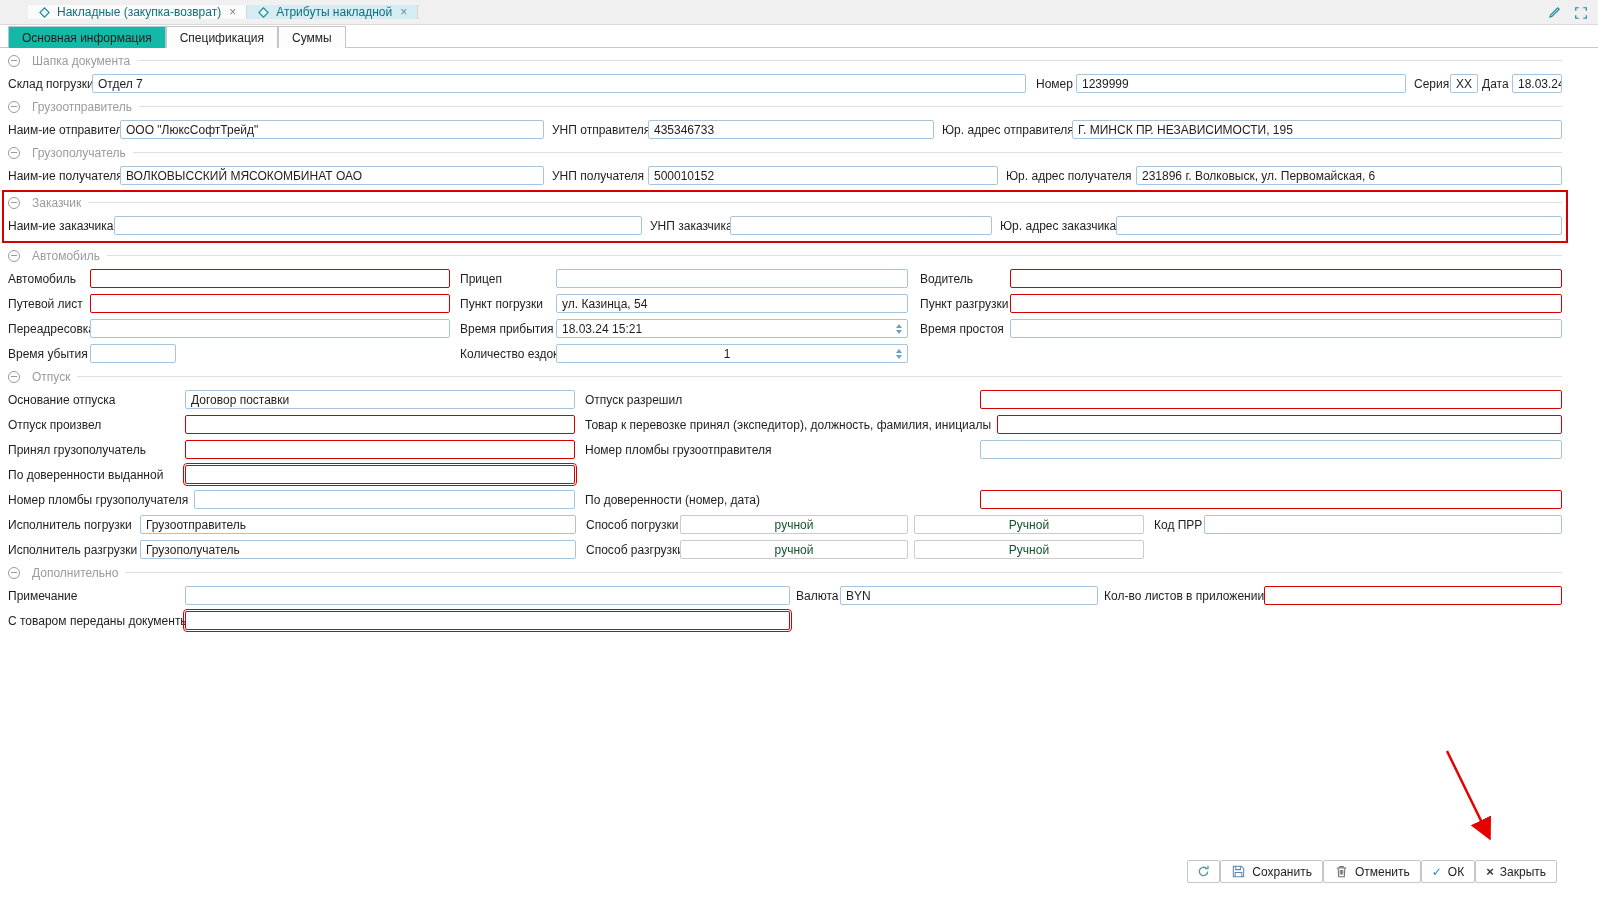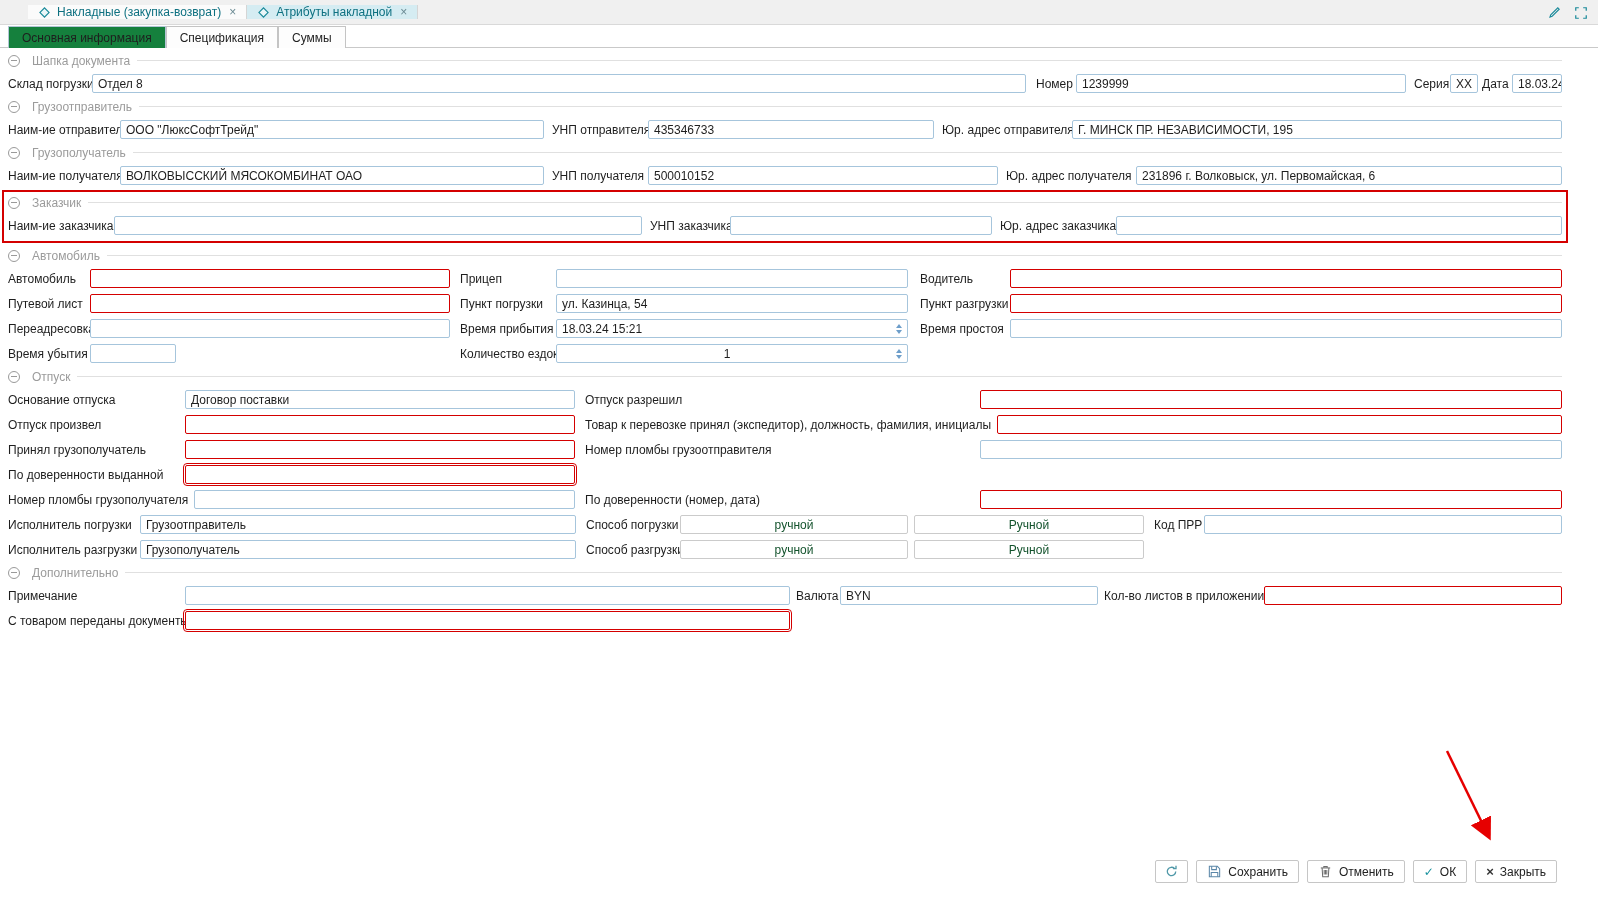--- a/index.html
+++ b/index.html
@@ -12,21 +12,21 @@
   .wtab{display:flex;align-items:center;gap:6px;padding:0 10px;background:#fbfbfb;border-right:1px solid #d5d5d5;cursor:default}
   .wtab.active{background:#d5ecf2}
   .wtab-label{color:#0d7080;white-space:nowrap}
   .tab-close{color:#6a8a93;font-size:12px;margin-left:2px;cursor:pointer}
   .titlebar-icons{position:absolute;right:10px;top:0;height:25px;display:flex;align-items:center;gap:12px}
   .titlebar-icons span{display:flex;align-items:center;cursor:pointer}
 
   
   .pagetabs{height:23px;display:flex;align-items:flex-end;padding-left:8px;border-bottom:1px solid #c9c9c9;background:#fff}
   .ptab{height:22px;display:flex;align-items:center;padding:0 13px;border:1px solid #c4c4c4;border-bottom:none;margin-bottom:-1px;background:#fdfdfd;white-space:nowrap;cursor:pointer}
-  .ptab.selected{background:#15803d;border-color:#b3c6d6}
+  .ptab.selected{background:#14b8a6;border-color:#b3c6d6}
 
   
   .form{padding:2px 36px 0 8px}
   .group-header{display:flex;align-items:center;height:21px;color:#9b9b9b}
   .collapse-icon{width:12px;height:12px;border:1px solid #9a9a9a;border-radius:50%;position:relative;flex-shrink:0;cursor:pointer}
   .collapse-icon::after{content:"";position:absolute;left:2px;right:2px;top:4px;border-top:1px solid #9a9a9a}
   .gh-title{margin-left:12px;white-space:nowrap}
   .gh-line{flex:1;border-top:1px solid #e0e0e0;margin-left:7px}
 
   .row{display:flex;align-items:center;height:25px}
@@ -39,21 +39,21 @@
   .input.disabled{border-color:#cbcbcb;color:#14532d;justify-content:center;cursor:default}
 
   .spin{margin-left:auto;display:flex;flex-direction:column;gap:2px;align-items:center;padding-left:4px;cursor:pointer}
   .spin i{display:block;width:0;height:0;border-left:3px solid transparent;border-right:3px solid transparent}
   .spin .up{border-bottom:4px solid #6d9eca}
   .spin .down{border-top:4px solid #6d9eca}
 
   .group-required{border:2px solid #d40000;margin:2px -6px 2px;padding:0 4px 3px}
 
   
-  .footer{position:absolute;right:41px;bottom:19px;display:flex;gap:8px}
+  .footer{position:absolute;right:41px;bottom:19px;display:flex;gap:0}
   .btn{height:23px;display:inline-flex;align-items:center;column-gap:6px;padding:0 10px;background:#fff;border:1px solid #c6c6c6;border-radius:2px;color:#222;cursor:pointer}
   .bicon{display:flex;align-items:center}
   .check{color:#18919e;font-weight:bold}
   .xmark{color:#333;font-weight:bold;font-size:13px}
 
   .annot{position:absolute;left:0;top:0;pointer-events:none}
 </style>
 </head>
 <body>
 
@@ -98,21 +98,21 @@
 
 <div class="form">
 
   <div class="group-header">
     <span class="collapse-icon"></span>
     <span class="gh-title">Шапка документа</span>
     <span class="gh-line"></span>
   </div>
   <div class="row">
     <span class="lbl" style="width:84px">Склад погрузки</span>
-    <div class="input flex">Отдел 8</div>
+    <div class="input flex">Отдел 7</div>
     <span class="lbl" style="width:40px;margin-left:10px">Номер</span>
     <div class="input" style="width:330px">1239999</div>
     <span class="lbl" style="width:36px;margin-left:8px">Серия</span>
     <div class="input" style="width:28px">XX</div>
     <span class="lbl" style="width:30px;margin-left:4px">Дата</span>
     <div class="input" style="width:50px">18.03.24</div>
   </div>
 
   <div class="group-header">
     <span class="collapse-icon"></span>

